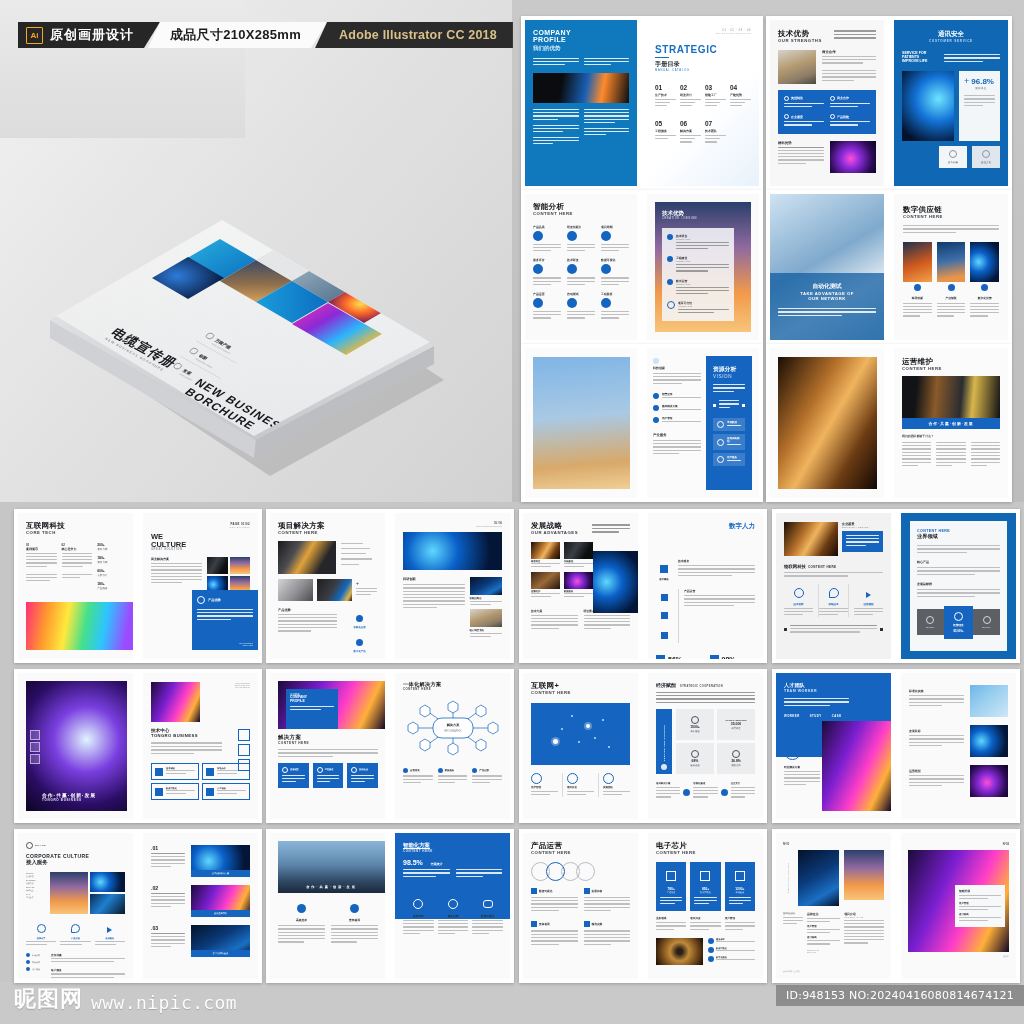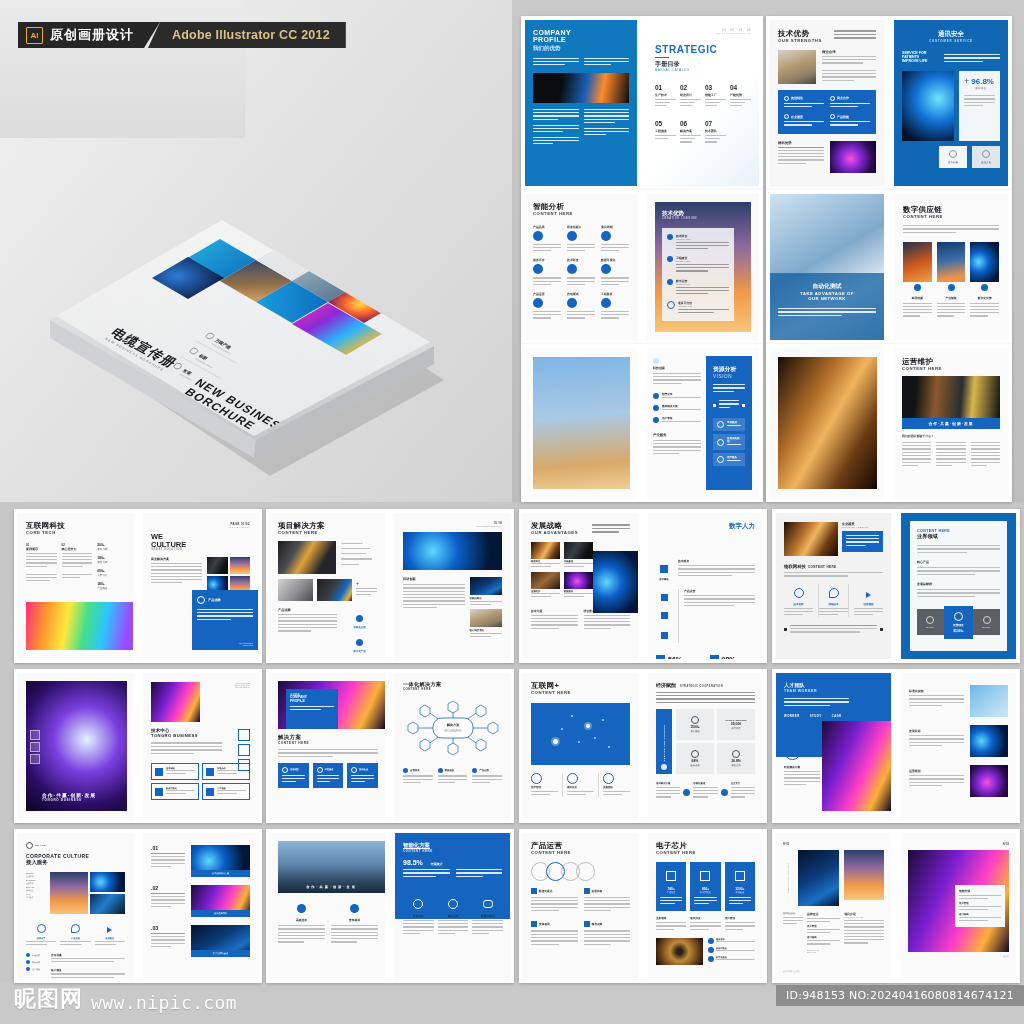--- a/index.html
+++ b/index.html
@@ -95,22 +95,25 @@
   <div class="bg-wallL"></div>
   <div class="bg-right"></div>
   <div class="bg-rows"></div>
   <div class="bg-foot"></div>
 
   <div class="ribbon">
     <div class="rib rib-dark">
       <span class="rib-ai">Ai</span>
       <span class="rib-txt">原创画册设计</span>
     </div>
+    <div class="rib rib-light">
+      <span class="rib-txt">成品尺寸210X285mm</span>
+    </div>
     <div class="rib rib-light2">
-      <span class="rib-txt">Adobe Illustrator CC 2012</span>
+      <span class="rib-txt">Adobe Illustrator CC 2018</span>
     </div>
   </div>
 
   <div class="book">
     <svg width="420" height="352" viewBox="0 0 420 352">
       <defs>
         <linearGradient id="gCov" x1="0" y1="0" x2="1" y2="1">
           <stop offset="0" stop-color="#ffffff"></stop>
             <stop offset="1" stop-color="#e6e8ea"></stop>
         </linearGradient>

